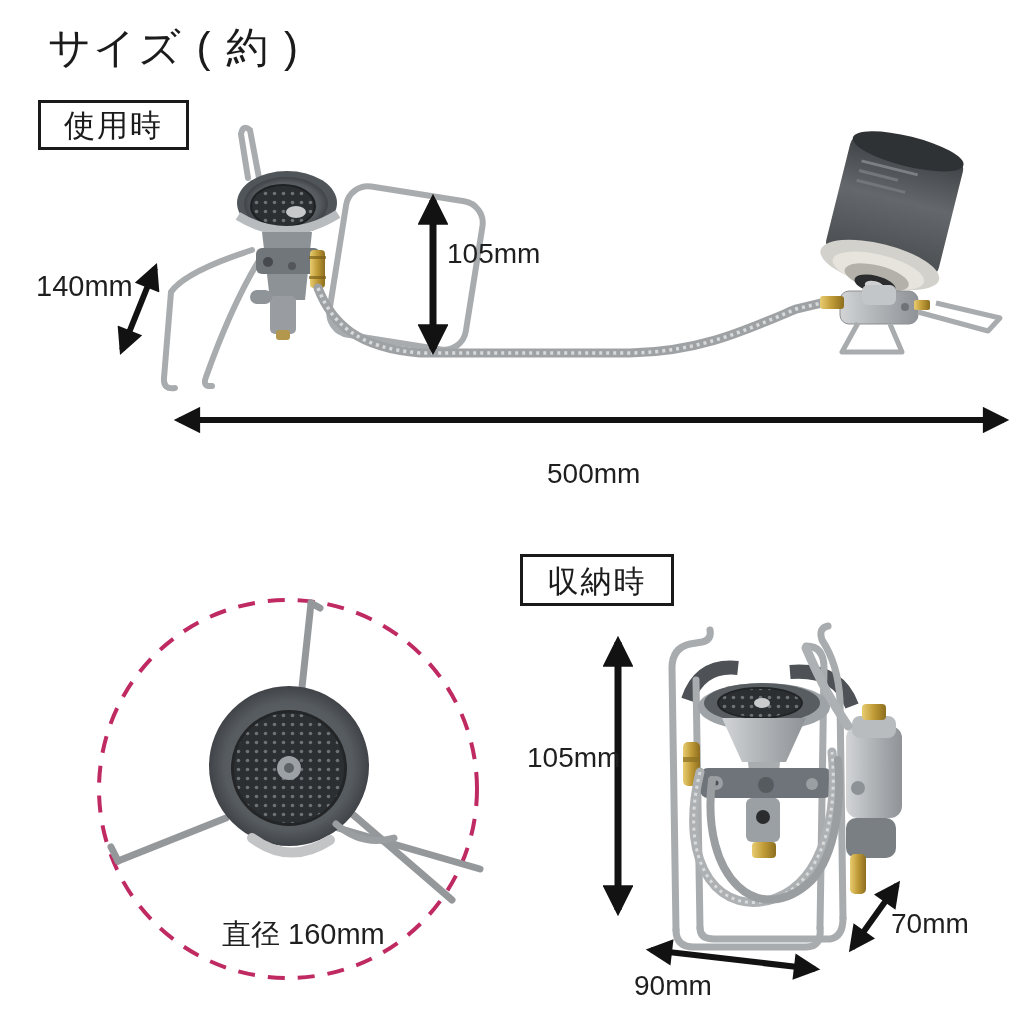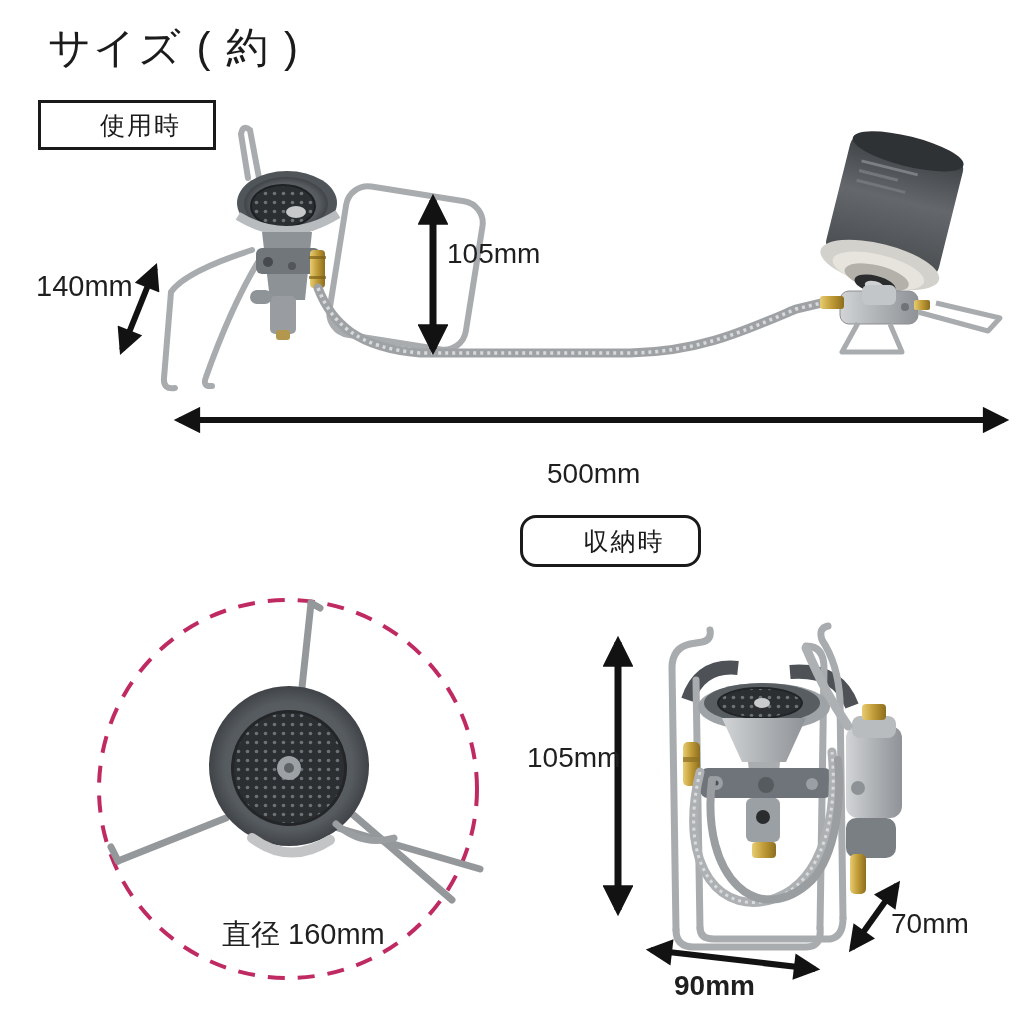--- a/index.html
+++ b/index.html
@@ -5,22 +5,22 @@
   html,body{margin:0;padding:0;background:#ffffff;}
   #stage{
     position:relative;width:1024px;height:1024px;background:#ffffff;overflow:hidden;
     font-family:"Liberation Sans","DejaVu Sans",sans-serif;color:#1e1e1e;
   }
   .page-title{
     position:absolute;left:48px;top:20px;font-size:42px;letter-spacing:2px;color:#1b1b1b;
   }
   .labelbox{
     position:absolute;border:3px solid #1a1a1a;background:#ffffff;
-    display:flex;align-items:center;justify-content:center;
-    font-size:25px;letter-spacing:2px;color:#1b1b1b;padding-left:27px;
+    display:flex;align-items:flex-end;justify-content:center;
+    font-size:31px;letter-spacing:2px;color:#1b1b1b;
   }
   .dim{
     position:absolute;font-size:28px;color:#1f1f1f;white-space:nowrap;line-height:1;
   }
   .dim.small{font-size:29px;}
   svg.art{position:absolute;left:0;top:0;}
 </style>
 </head>
 <body>
 
@@ -195,25 +195,25 @@
     </g>
   </svg>
 
   <div class="page-title">サイズ ( 約 )</div>
 
   <div class="labelbox" style="left:38px;top:100px;width:145px;height:44px;">
     <span>使用時</span>
   </div>
 
 
-  <div class="labelbox" style="left:520px;top:515px;width:148px;height:46px;border-radius:16px;">
+  <div class="labelbox" style="left:520px;top:554px;width:148px;height:46px;">
     <span>収納時</span>
   </div>
 
   <div class="dim small" style="left:36px;top:272px;">140mm</div>
   <div class="dim" style="left:447px;top:240px;">105mm</div>
   <div class="dim" style="left:547px;top:460px;text-align:right;">500mm</div>
   <div class="dim small" style="left:222px;top:920px;">直径 160mm</div>
   <div class="dim" style="left:527px;top:744px;">105mm</div>
-  <div class="dim" style="left:674px;top:972px;font-weight:bold;">90mm</div>
+  <div class="dim" style="left:634px;top:972px;">90mm</div>
   <div class="dim" style="left:891px;top:910px;">70mm</div>
 
 </div>
 
 </body></html>

